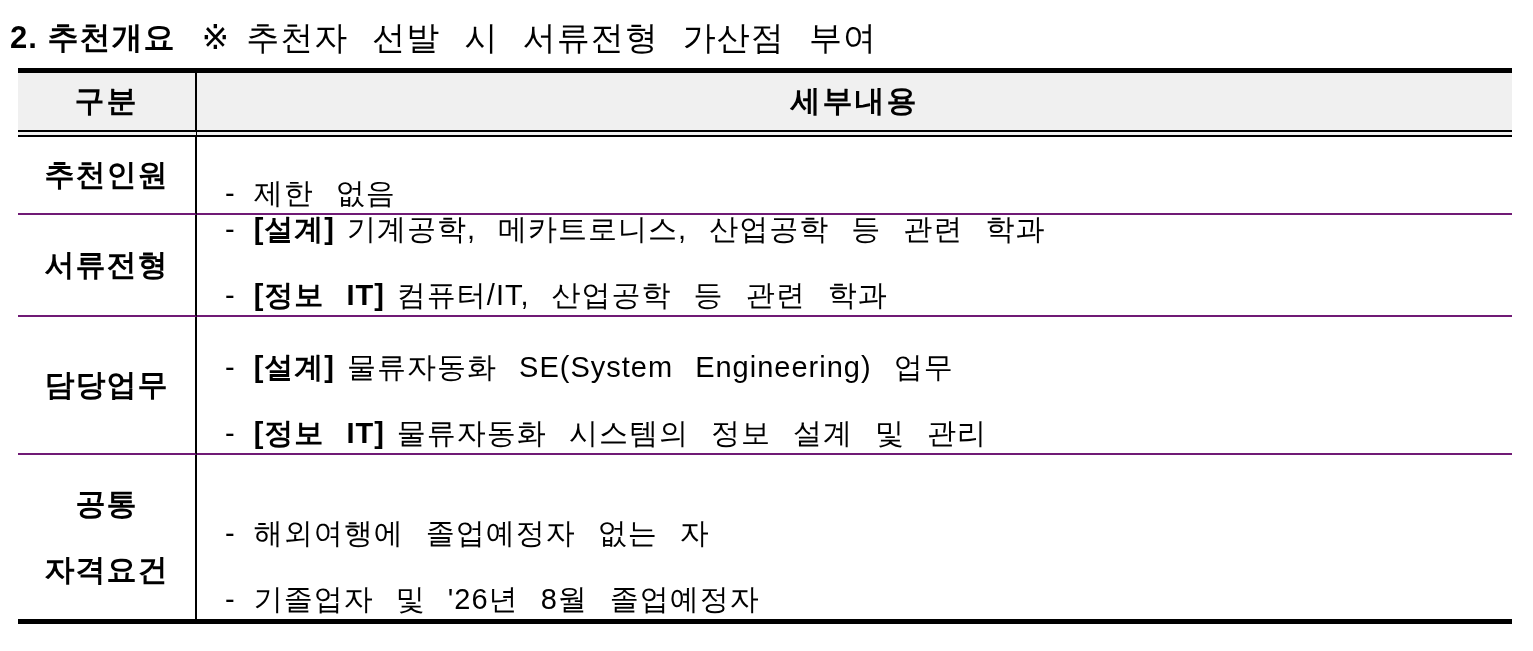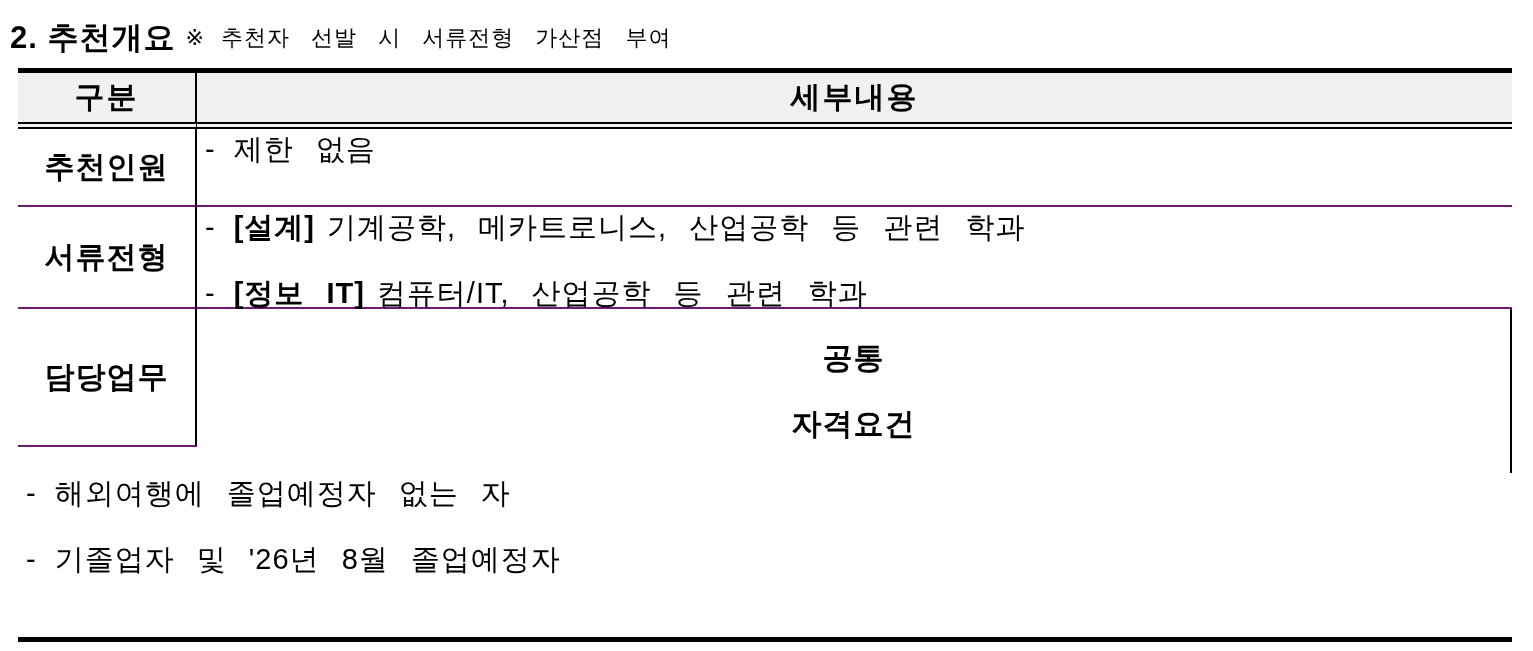--- a/index.html
+++ b/index.html
@@ -20,43 +20,43 @@
     margin: 8px 0 0 10px;
     height: 60px;
   }
   .title-main {
     font-size: 31px;
     font-weight: bold;
     letter-spacing: 1px;
     white-space: nowrap;
   }
   .title-note {
-    font-size: 22px;
-    margin-left: 10px;
+    font-size: 33px;
+    margin-left: 26px;
     letter-spacing: 1px;
     word-spacing: 14px;
     white-space: nowrap;
   }
   .ref-mark { margin-right: 16px; }
 
   
   .doc-table {
     margin-left: 18px;
     width: 1494px;
     border-top: 5px solid #000;
     border-bottom: 5px solid #000;
     display: grid;
     grid-template-columns: 179px 1fr;
   }
   .cell { box-sizing: border-box; }
 
   .header-cell {
     background: #f0f0f0;
     border-bottom: 7px double #000;
-    height: 56px;
+    height: 64px;
     display: flex;
     align-items: center;
     justify-content: center;
     font-weight: bold;
     font-size: 30px;
     letter-spacing: 2px;
   }
   .header-cell.first { border-right: 2px solid #000; }
 
   .label-cell {
@@ -68,23 +68,23 @@
     font-weight: bold;
     font-size: 30px;
     letter-spacing: 1px;
     text-align: center;
   }
   .label-line { line-height: 66px; white-space: nowrap; }
 
   .content-cell {
     display: flex;
     flex-direction: column;
-    justify-content: flex-start;
+    justify-content: flex-end;
     row-gap: 26px;
-    padding-left: 8px;
+    padding-left: 28px;
     font-size: 29px;
     letter-spacing: 1px;
     word-spacing: 13px;
   }
   .content-line { white-space: nowrap; line-height: 40px; }
   .bullet { margin-right: 18px; }
   .tag { font-weight: bold; margin-right: 12px; }
 
   .hline { border-bottom: 2px solid #701a75; }
 
@@ -125,20 +125,28 @@
       <span class="bullet">-</span><span class="tag">[설계]</span><span>기계공학, 메카트로니스, 산업공학 등 관련 학과</span>
     </div>
     <div class="content-line">
       <span class="bullet">-</span><span class="tag">[정보 IT]</span><span>컴퓨터/IT, 산업공학 등 관련 학과</span>
     </div>
   </div>
 
   <div class="cell label-cell hline h-row3">
     <div class="label-line">담당업무</div>
   </div>
+  <div class="cell content-cell hline h-row3">
+    <div class="content-line">
+      <span class="bullet">-</span><span class="tag">[설계]</span><span>물류자동화 SE(System Engineering) 업무</span>
+    </div>
+    <div class="content-line">
+      <span class="bullet">-</span><span class="tag">[정보 IT]</span><span>물류자동화 시스템의 정보 설계 및 관리</span>
+    </div>
+  </div>
 
   <div class="cell label-cell h-row4">
     <div class="label-line">공통</div>
     <div class="label-line">자격요건</div>
   </div>
   <div class="cell content-cell h-row4">
     <div class="content-line">
       <span class="bullet">-</span><span>해외여행에 졸업예정자 없는 자</span>
     </div>
     <div class="content-line">

